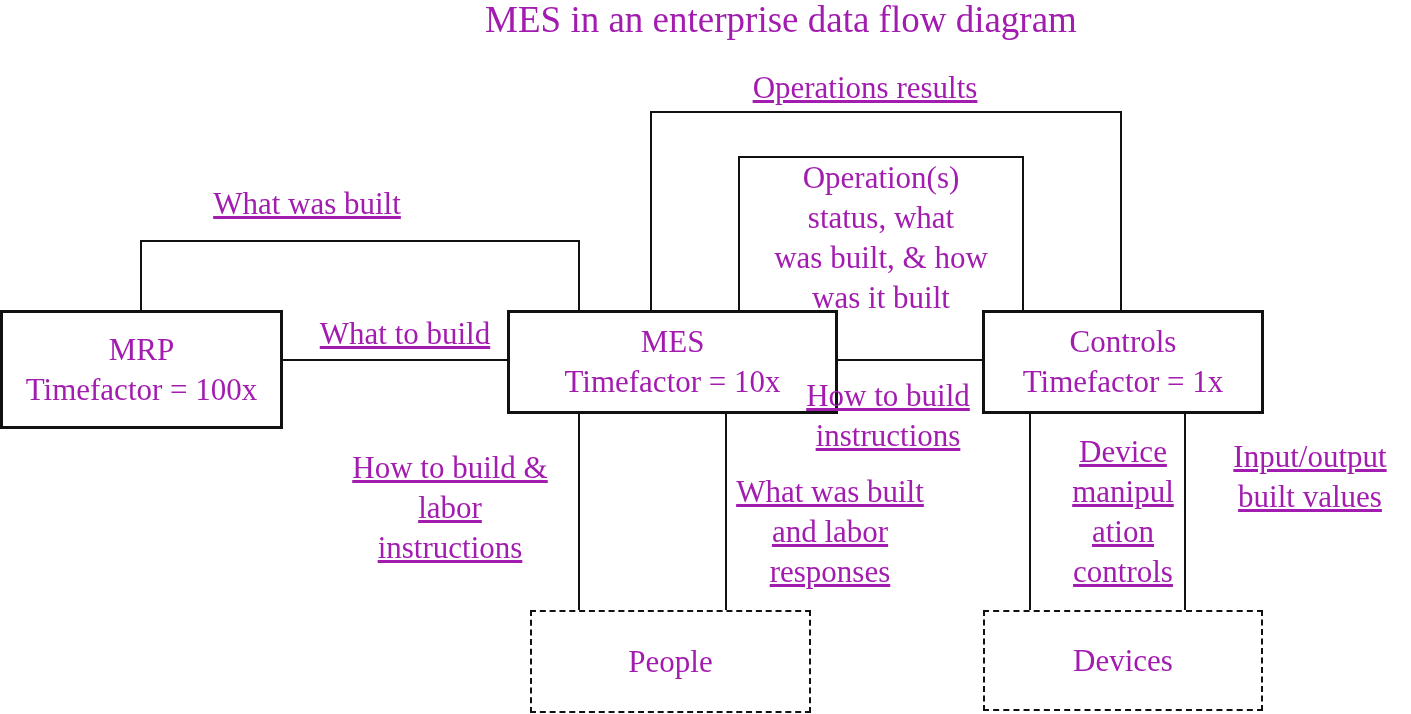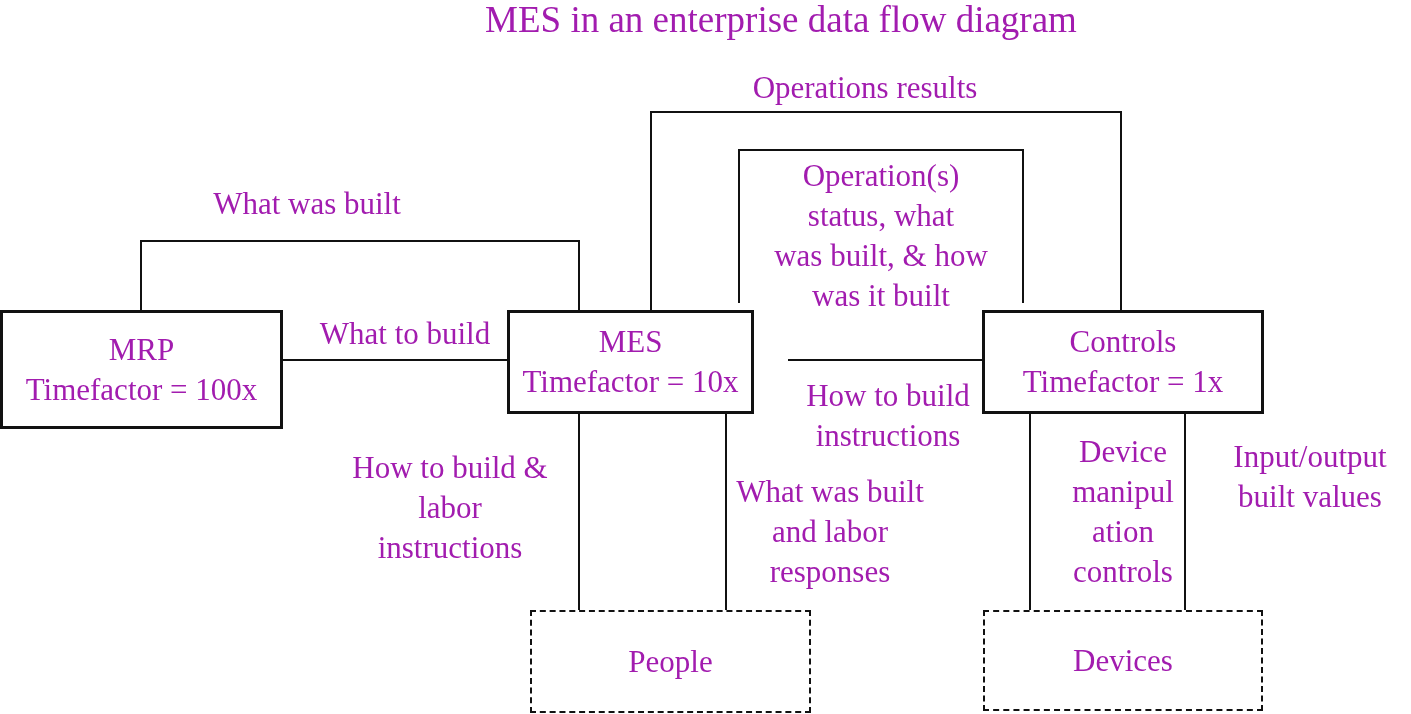--- a/index.html
+++ b/index.html
@@ -47,30 +47,31 @@
   }
   .node.dashed {
     border: 2px dashed #111111;
   }
   .lbl {
     position: absolute;
     text-align: center;
     font-size: 31px;
     line-height: 40px;
     white-space: pre-line;
+    text-decoration: underline;
   }
   .line {
     position: absolute;
     background: #111111;
   }
   
   #box-mrp      { left: 0px;    top: 310px; width: 283px; height: 119px; }
-  #box-mes      { left: 507px;  top: 310px; width: 247px; height: 104px; }
+  #box-mes      { left: 507px;  top: 310px; width: 331px; height: 104px; }
   #box-controls { left: 982px;  top: 310px; width: 282px; height: 104px; }
-  #box-opstatus { left: 738px;  top: 149px; width: 286px; height: 154px; padding-top: 5px; }
+  #box-opstatus { left: 738px;  top: 156px; width: 286px; height: 154px; }
   #box-people   { left: 530px;  top: 610px; width: 281px; height: 103px; }
   #box-devices  { left: 983px;  top: 610px; width: 280px; height: 101px; text-align: center; }
   
   #ln-wwb-v1 { left: 140px;  top: 241px; width: 2px;   height: 69px;  }
   #ln-wwb-h  { left: 140px;  top: 240px; width: 440px; height: 2px;   }
   #ln-wwb-v2 { left: 578px;  top: 240px; width: 2px;   height: 70px;  }
   #ln-mrp-mes{ left: 283px;  top: 359px; width: 224px; height: 2px;   }
   #ln-opr-v1 { left: 650px;  top: 112px; width: 2px;   height: 198px; }
   #ln-opr-h  { left: 650px;  top: 111px; width: 472px; height: 2px;   }
   #ln-opr-v2 { left: 1120px; top: 111px; width: 2px;   height: 199px; }

